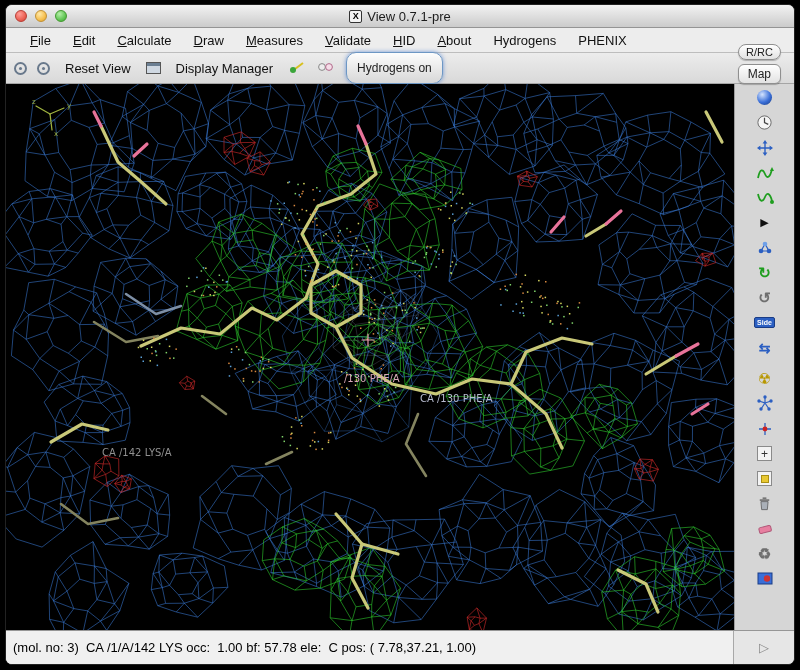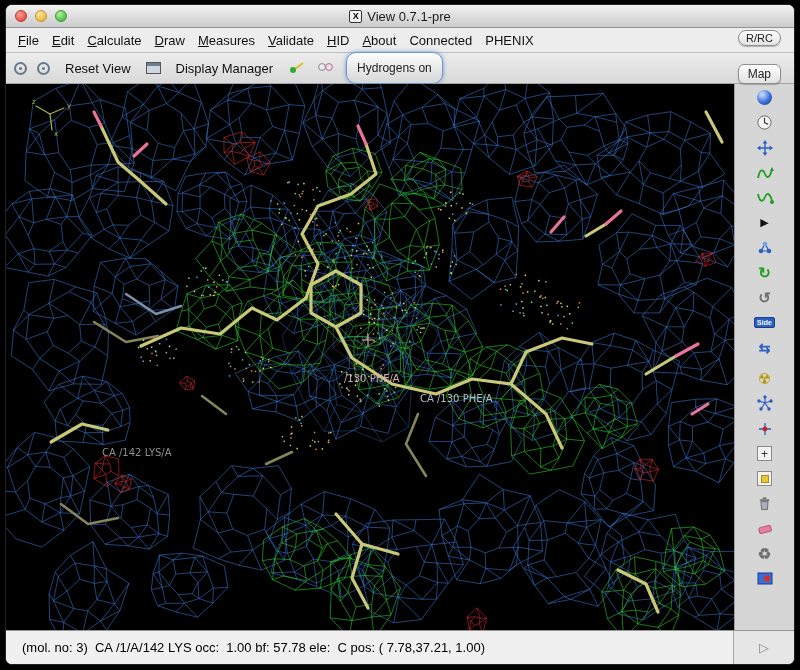--- a/index.html
+++ b/index.html
@@ -15,21 +15,21 @@
   .lights { position:absolute; left:9px; top:5px; display:flex; gap:8px; }
   .light { width:12px; height:12px; border-radius:50%; display:inline-block; }
   .light.red    { background:radial-gradient(circle at 35% 30%, #ff9d97, #ec6255 60%, #c9443a); border:1px solid #b83c33;}
   .light.yellow { background:radial-gradient(circle at 35% 30%, #ffe9a8, #f6bf4f 60%, #d89e2b); border:1px solid #c19034;}
   .light.green  { background:radial-gradient(circle at 35% 30%, #b5efa8, #62c656 60%, #3da332); border:1px solid #42992f;}
   .title { font-size:13px; color:#1c1c1c; display:flex; align-items:center; gap:5px; }
   .xicon { width:13px; height:13px; border:1px solid #333; background:#f4f4f4; border-radius:2px;
            font-size:9px; font-weight:bold; color:#000; display:flex; align-items:center; justify-content:center; }
   
   .menubar { height:25px; flex:0 0 25px; background:#ededed; border-bottom:1px solid #bdbdbd;
-             display:flex; align-items:center; padding-left:12px; gap:13px; font-size:13px; color:#111; }
+             display:flex; align-items:center; padding-left:24px; gap:22px; font-size:13px; color:#111; }
   .menuitem { cursor:default; white-space:nowrap; }
   .menuitem .mn { text-decoration:underline; }
   
   .toolbar { height:31px; flex:0 0 31px; background:linear-gradient(#ececec,#d9d9d9);
              border-bottom:1px solid #a5a5a5; display:flex; align-items:center;
              gap:10px; padding:0 8px; font-size:13px; color:#111; }
   .circ { width:13px; height:13px; border-radius:50%; border:2px solid #69798c; position:relative; }
   .circ::after { content:""; position:absolute; left:50%; top:50%; width:3px; height:3px;
                  margin:-1.5px 0 0 -1.5px; border-radius:50%; background:#69798c; }
   .tbtn { background:transparent; border:0; font:13px "Liberation Sans",sans-serif; color:#111; padding:2px 5px; }
@@ -53,29 +53,29 @@
   .cyc-gray  { color:#6f6f6f; font-size:15px; font-weight:bold; }
   .flip { color:#2b5fc2; font-size:14px; font-weight:bold; }
   .rad { color:#b89700; font-size:15px; }
   .side-lbl { font-size:7px; font-weight:bold; color:#fff; background:#2b5fc2;
               border:1px solid #1a3c85; border-radius:2px; padding:1px 2px; }
   .boxed { width:15px; height:15px; border:1px solid #8a8a8a; background:#f3f3f3;
            display:flex; align-items:center; justify-content:center; font-size:12px; color:#333; }
   .yellowfill { width:8px; height:8px; background:#e8c832; border:1px solid #a98f14; }
   
   .statusrow { flex:1; display:flex; background:#e6e6e6; border-top:1px solid #969696; align-items:stretch; }
-  .statusbar { width:728px; flex:0 0 728px; display:flex; align-items:center; padding-left:16px;
+  .statusbar { width:728px; flex:0 0 728px; display:flex; align-items:center; padding-left:7px;
                font-size:13px; color:#000; background:#f0f0f0; border-right:1px solid #a8a8a8; }
   .statusbar span { white-space:pre; }
   .corner { flex:1; display:flex; align-items:center; justify-content:center; color:#8a8a8a; font-size:13px; }
   
   .sbtn { position:absolute; right:13px; border:1px solid #8f8f8f; border-radius:9px;
           background:linear-gradient(#ffffff,#e2e2e2); font:11px "Liberation Sans",sans-serif;
           color:#222; padding:1px 7px; box-shadow:0 1px 1px rgba(0,0,0,.25); }
-  .sbtn.rrc { top:25px; }
+  .sbtn.rrc { top:39px; }
   .sbtn.mapb { top:59px; font-size:12px; padding:2px 9px;border-radius:6px; }
 </style>
 </head>
 <body>
 
 <div class="window">
 
   <div class="titlebar">
     <div class="lights">
       <span class="light red"></span>
@@ -90,21 +90,21 @@
 
   <div class="menubar" id="menubar">
       <span class="menuitem"><span class="mn">F</span>ile</span>
       <span class="menuitem"><span class="mn">E</span>dit</span>
       <span class="menuitem"><span class="mn">C</span>alculate</span>
       <span class="menuitem"><span class="mn">D</span>raw</span>
       <span class="menuitem"><span class="mn">M</span>easures</span>
       <span class="menuitem"><span class="mn">V</span>alidate</span>
       <span class="menuitem"><span class="mn">H</span>ID</span>
       <span class="menuitem"><span class="mn">A</span>bout</span>
-      <span class="menuitem">Connected</span>
+      <span class="menuitem">Hydrogens</span>
       <span class="menuitem">PHENIX</span>
     </div>
 
   <div class="toolbar">
     <span class="circ"></span>
     <span class="circ"></span>
     <button class="tbtn">Reset View</button>
     <span class="dmicon"></span>
     <button class="tbtn">Display Manager</button>
     <span>

